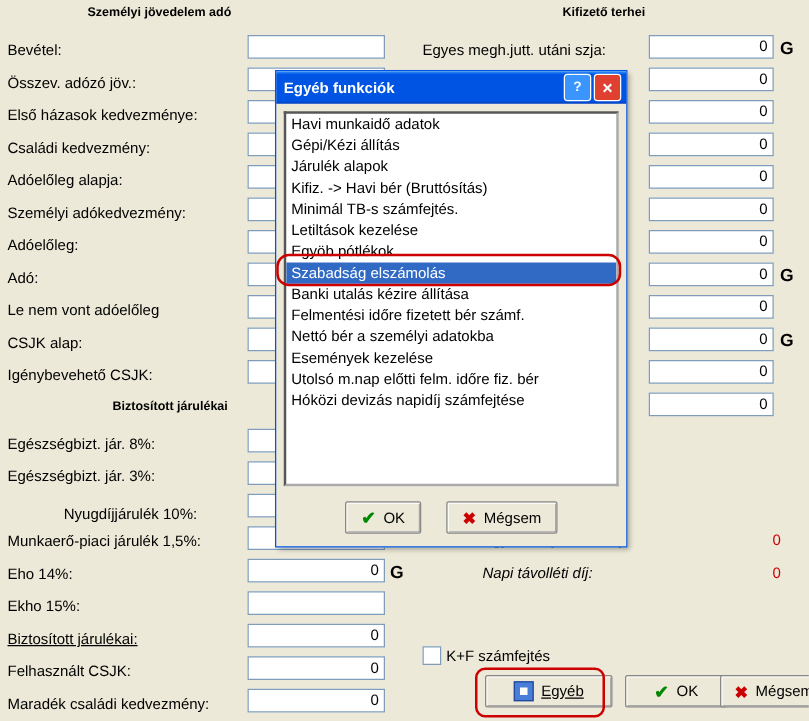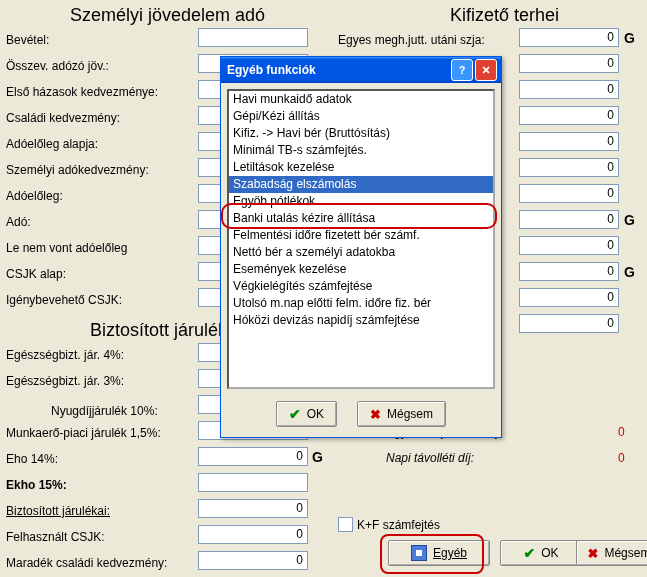--- a/index.html
+++ b/index.html
@@ -12,22 +12,22 @@
     overflow: hidden;
     position: relative;
   }
   .page { position: relative; width: 647px; height: 577px; }
   .lbl {
     position: absolute;
     font-size: 12px;
   }
   .hdr {
     position: absolute;
-    font-weight: normal;
-    font-size: 18px;
+    font-weight: bold;
+    font-size: 10px;
   }
   .val-input {
     position: absolute;
     background: #fff;
     border: 1px solid #7f9db9;
     height: 19px;
     text-align: right;
     padding: 0 4px;
     font-size: 12px;
     box-sizing: border-box;
@@ -178,33 +178,33 @@
       <div class="val-input" style="left: 198px; top: 236px; width: 110px;"></div>
       <div class="lbl" style="left: 6px; top: 267px;">CSJK alap:</div>
       <div class="val-input" style="left: 198px; top: 262px; width: 110px;"></div>
       <div class="lbl" style="left: 6px; top: 293px;">Igénybevehető CSJK:</div>
       <div class="val-input" style="left: 198px; top: 288px; width: 110px;"></div>
     </div>
 
   <div class="hdr" style="left:90px; top:320px;">Biztosított járulékai</div>
 
   <div id="left-col2">
-      <div class="lbl" style="left: 6px; top: 348px;">Egészségbizt. jár. 4%:</div>
+      <div class="lbl" style="left: 6px; top: 348px;">Egészségbizt. jár. 8%:</div>
       <div class="val-input" style="left: 198px; top: 343px; width: 110px;"></div>
       <div class="lbl" style="left: 6px; top: 374px;">Egészségbizt. jár. 3%:</div>
       <div class="val-input" style="left: 198px; top: 369px; width: 110px;"></div>
       <div class="lbl" style="left: 6px; top: 404px; margin-left: 45px;">Nyugdíjjárulék 10%:</div>
       <div class="val-input" style="left: 198px; top: 395px; width: 110px;"></div>
       <div class="lbl" style="left: 6px; top: 426px;">Munkaerő-piaci járulék 1,5%:</div>
       <div class="val-input" style="left: 198px; top: 421px; width: 110px;">0</div>
       <span class="gmark" style="left: 312px; top: 423px;">G</span>
       <div class="lbl" style="left: 6px; top: 452px;">Eho 14%:</div>
       <div class="val-input" style="left: 198px; top: 447px; width: 110px;">0</div>
       <span class="gmark" style="left: 312px; top: 449px;">G</span>
-      <div class="lbl" style="left: 6px; top: 478px; font-weight: bold;">Ekho 15%:</div>
+      <div class="lbl" style="left: 6px; top: 478px;">Ekho 15%:</div>
       <div class="val-input" style="left: 198px; top: 473px; width: 110px;"></div>
       <div class="lbl" style="left: 6px; top: 504px; text-decoration: underline;">Biztosított járulékai:</div>
       <div class="val-input" style="left: 198px; top: 499px; width: 110px;">0</div>
       <div class="lbl" style="left: 6px; top: 530px;">Felhasznált CSJK:</div>
       <div class="val-input" style="left: 198px; top: 525px; width: 110px;">0</div>
       <div class="lbl" style="left: 6px; top: 556px;">Maradék családi kedvezmény:</div>
       <div class="val-input" style="left: 198px; top: 551px; width: 110px;">0</div>
     </div>
 
   <div class="lbl" style="left:338px; top:33px;">Egyes megh.jutt. utáni szja:</div>
@@ -256,30 +256,30 @@
     <div class="titlebar">
       <span>Egyéb funkciók</span>
       <div class="title-buttons">
         <div class="title-btn title-help">?</div>
         <div class="title-btn title-close">✕</div>
       </div>
     </div>
     <div class="listbox" id="modal-list">
         <div class="listitem">Havi munkaidő adatok</div>
         <div class="listitem">Gépi/Kézi állítás</div>
+        <div class="listitem">Járulék alapok</div>
         <div class="listitem">Kifiz. -&gt; Havi bér (Bruttósítás)</div>
         <div class="listitem">Minimál TB-s számfejtés.</div>
         <div class="listitem">Letiltások kezelése</div>
+        <div class="listitem">Egyöb pótlékok</div>
         <div class="listitem selected">Szabadság elszámolás</div>
-        <div class="listitem">Egyöb pótlékok</div>
         <div class="listitem">Banki utalás kézire állítása</div>
         <div class="listitem">Felmentési időre fizetett bér számf.</div>
         <div class="listitem">Nettó bér a személyi adatokba</div>
         <div class="listitem">Események kezelése</div>
-        <div class="listitem">Végkielégítés számfejtése</div>
         <div class="listitem">Utolsó m.nap előtti felm. időre fiz. bér</div>
         <div class="listitem">Hóközi devizás napidíj számfejtése</div>
       </div>
     <div class="list-highlight" style="left:0px; top:146px; width:272px; height:22px;"></div>
     <div class="modal-buttons">
       <div class="mbtn">
         <span class="check-icon">✔</span>
         <span>OK</span>
       </div>
       <div class="mbtn">

